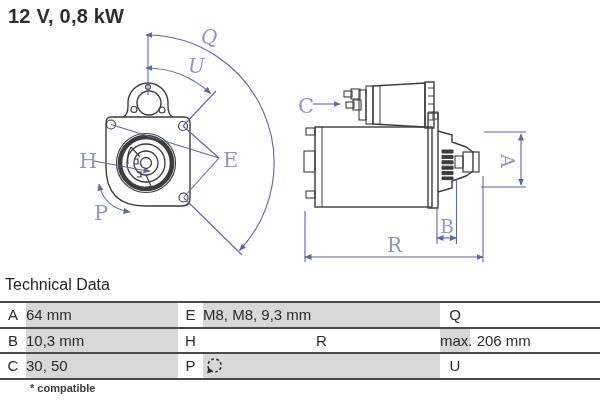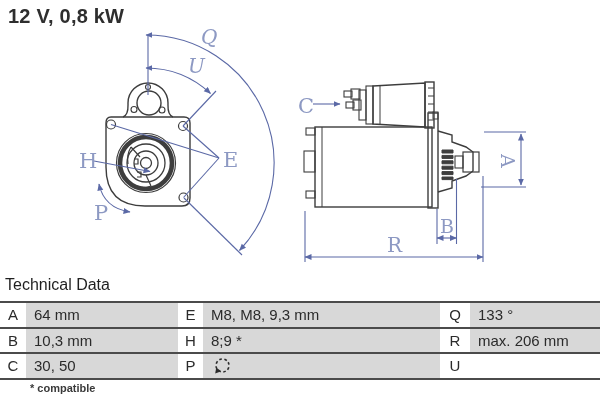--- a/index.html
+++ b/index.html
@@ -25,21 +25,21 @@
     display:grid;
     grid-template-columns:26px 152px 25px 237px 30px 130px;
     height:23.5px;
     border-bottom:2px solid #4b4b4b;
   }
   .tlabel{
     background:#ffffff;display:flex;align-items:center;justify-content:center;
     font-size:15px;color:#2b2b2b;
   }
   .tval{
-    background:#d8d8d8;display:flex;align-items:center;padding-left:8px;
+    background:#d8d8d8;display:flex;align-items:center;padding-left:0;
     font-size:15px;color:#2b2b2b;white-space:nowrap;
   }
   .footnote{
     position:absolute;left:30px;top:382px;font-size:11px;font-weight:bold;color:#3a3a3a;
   }
   .rot-icon{display:block;}
 </style>
 </head>
 <body>
 
@@ -152,27 +152,25 @@
 
   <div class="tech-heading">Technical Data</div>
 
   <div class="tech-table">
     <div class="trow">
       <div class="tlabel">A</div>
       <div class="tval">64 mm</div>
       <div class="tlabel">E</div>
       <div class="tval">M8, M8, 9,3 mm</div>
       <div class="tlabel">Q</div>
-      <div class="tval">133 °</div>
     </div>
     <div class="trow">
       <div class="tlabel">B</div>
       <div class="tval">10,3 mm</div>
       <div class="tlabel">H</div>
-      <div class="tval">8;9 *</div>
       <div class="tlabel">R</div>
       <div class="tval">max. 206 mm</div>
     </div>
     <div class="trow">
       <div class="tlabel">C</div>
       <div class="tval">30, 50</div>
       <div class="tlabel">P</div>
       <div class="tval">
         <svg class="rot-icon" width="22" height="20" viewBox="0 0 22 20">
           <circle cx="11.5" cy="9.5" r="6.5" fill="none" stroke="#2b2b2b" stroke-width="1.6" stroke-dasharray="2.6 2.4" transform="rotate(-30 11.5 9.5)"></circle>

